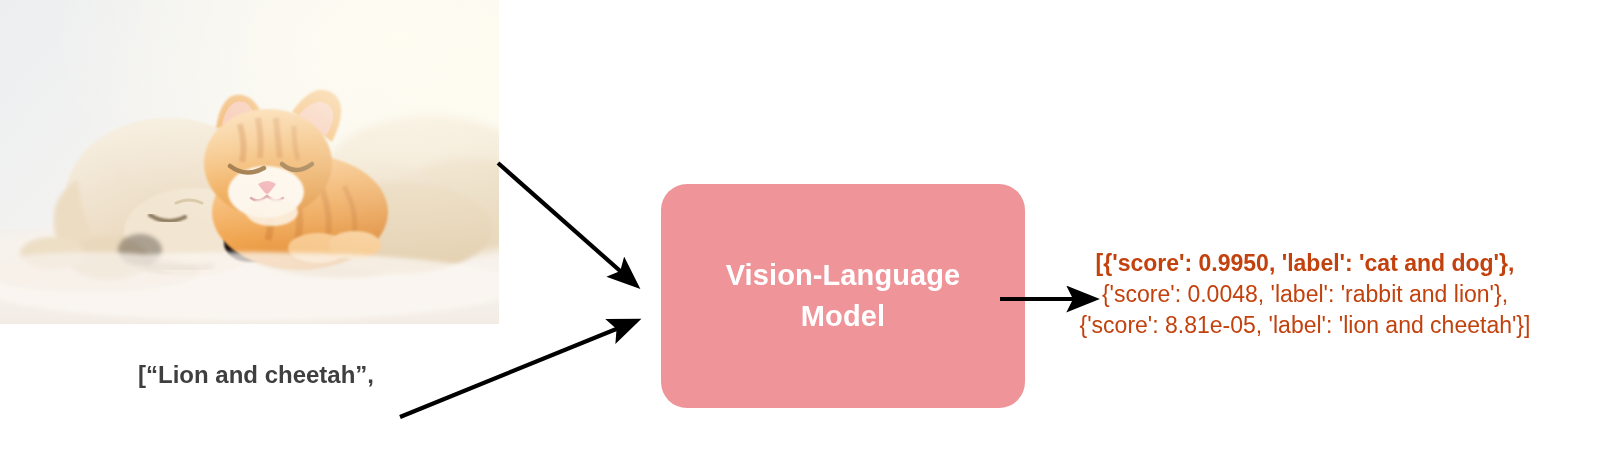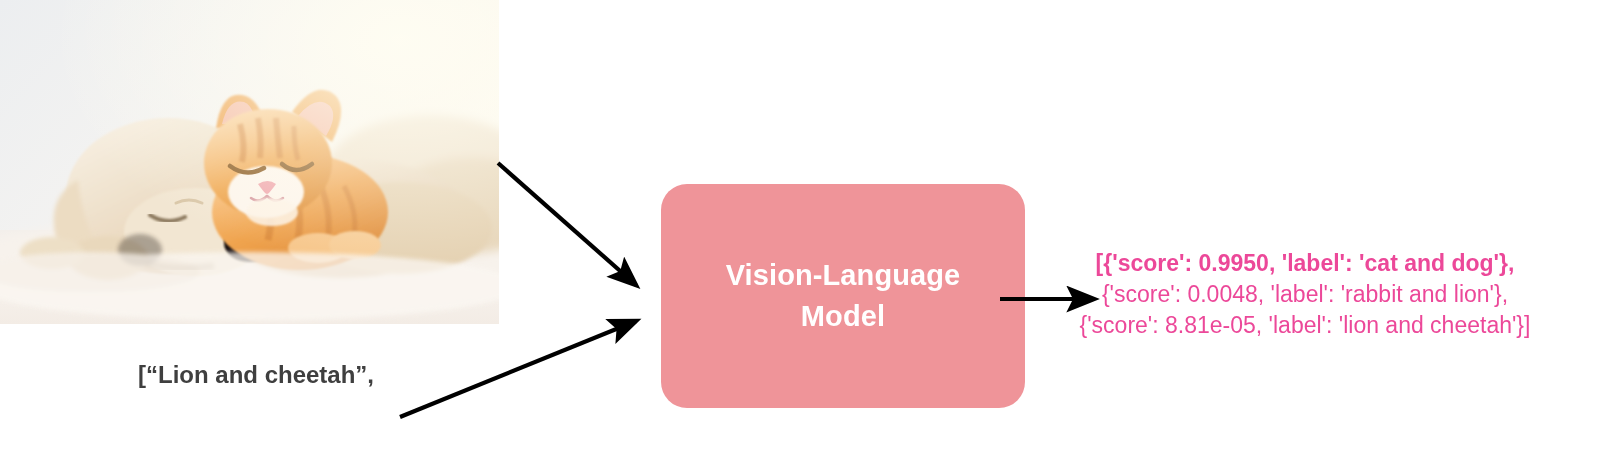--- a/index.html
+++ b/index.html
@@ -233,21 +233,21 @@
 
   <div id="prompt-list">
     <div class="prompt-line">[“Lion and cheetah”,</div>
   </div>
 
   <div id="model-box" style="background: rgb(239, 148, 153);">
     <div id="model-box-label" style="color: rgb(255, 255, 255);">Vision-Language
 Model</div>
   </div>
 
-  <div id="output-block" style="color: #ec4899;">
+  <div id="output-block" style="color: #c2410c;">
     <div class="output-line top">[{'score': 0.9950, 'label': 'cat and dog'},</div>
     <div class="output-line">{'score': 0.0048, 'label': 'rabbit and lion'},</div>
     <div class="output-line">{'score': 8.81e-05, 'label': 'lion and cheetah'}]</div>
   </div>
 
   <svg id="arrows" viewBox="0 0 1600 473">
     <defs>
       <marker id="ah" markerWidth="9" markerHeight="9" refX="6.6" refY="3.2" orient="auto" markerUnits="strokeWidth">
         <path d="M0,0 L8,3.2 L0,6.4 L1.6,3.2 z" fill="#000000"></path>
       </marker>

